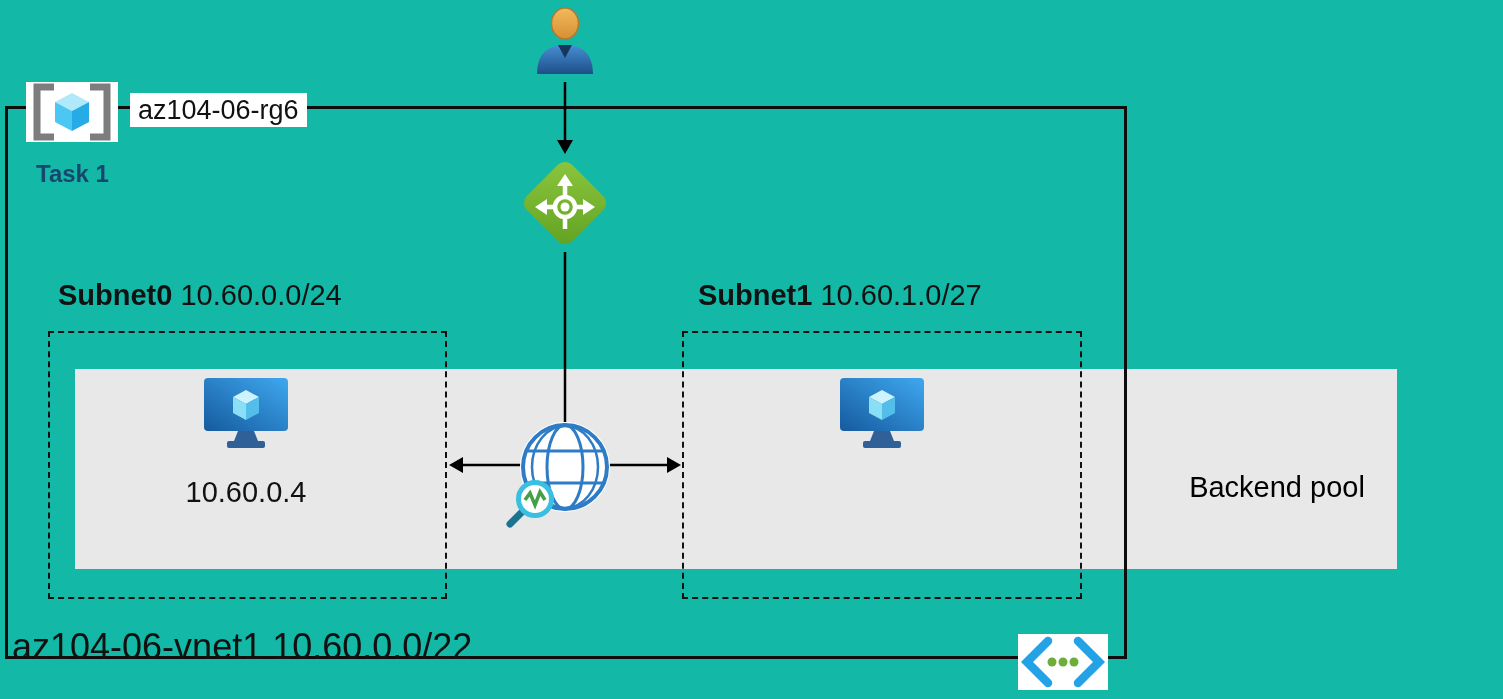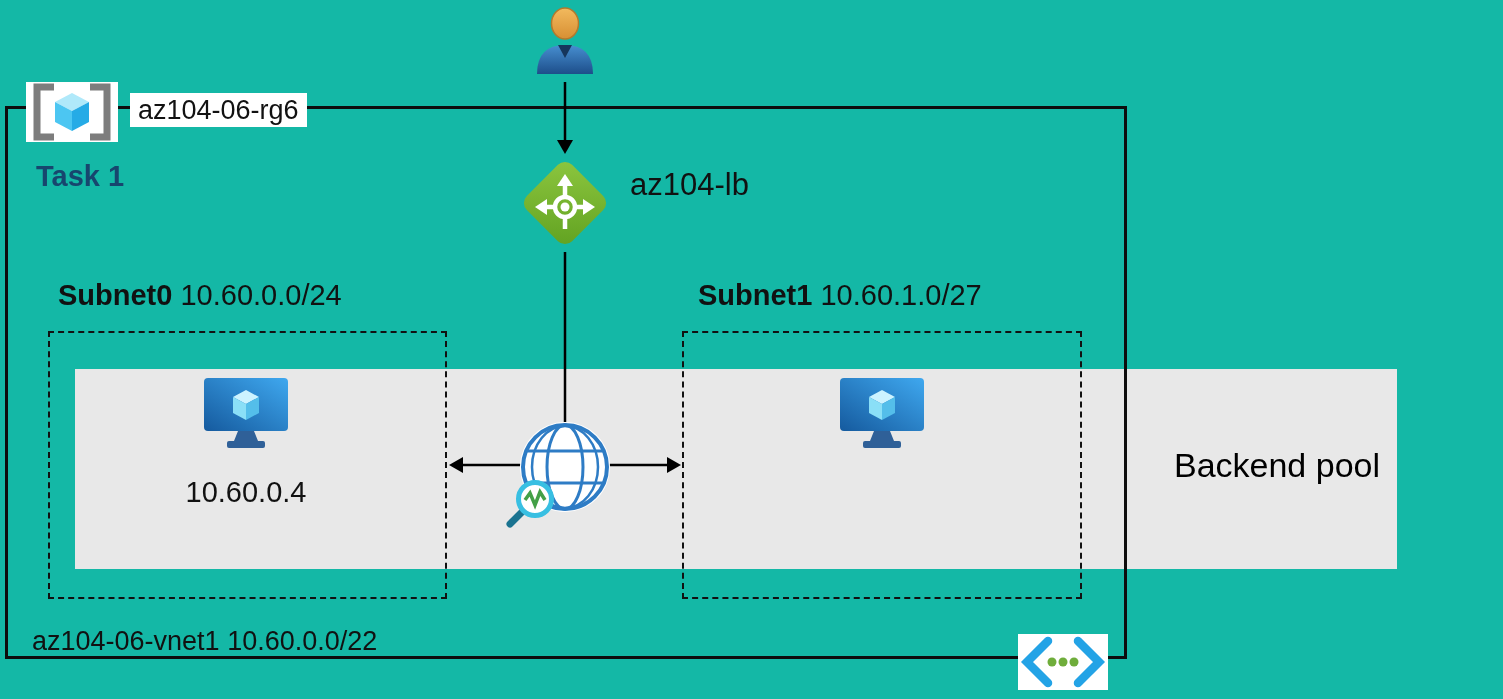--- a/index.html
+++ b/index.html
@@ -2,37 +2,37 @@
 <html><head>
 <meta charset="utf-8">
 <style>
   html,body{margin:0;padding:0;background:#fff;}
   .canvas{
     position:relative;width:1503px;height:699px;background:#14b8a6;
     font-family:Liberation Sans, sans-serif;color:#111;overflow:hidden;
   }
   .abs{position:absolute;}
   .backend-band{left:75px;top:369px;width:1322px;height:200px;background:#e8e8e8;}
-  .backend-label{left:1152px;top:446px;width:250px;text-align:center;font-size:34px;color:#000;}
+  .backend-label{left:1152px;top:471px;width:250px;text-align:center;font-size:29px;color:#000;}
   .rg-box{left:5px;top:106px;width:1122px;height:553px;border:3px solid #0d0d0d;box-sizing:border-box;}
   .subnet-box{border:2px dashed #111;box-sizing:border-box;background:transparent;}
   .subnet0-box{left:48px;top:331px;width:399px;height:268px;}
   .subnet1-box{left:682px;top:331px;width:400px;height:268px;}
   .connectors{left:0;top:0;width:1503px;height:699px;pointer-events:none;}
   .rg-label{left:130px;top:93px;font-size:27px;line-height:34px;background:#fff;padding:0 8px;white-space:nowrap;}
-  .task-label{left:36px;top:160px;font-size:29px;font-weight:bold;color:#17466e;}
+  .task-label{left:36px;top:160px;font-size:24px;font-weight:bold;color:#17466e;}
   .lb-label{left:630px;top:162px;font-size:31px;line-height:45px;white-space:nowrap;}
   .subnet-label{font-size:29px;white-space:nowrap;}
   .subnet-label .bold{font-weight:bold;}
   .subnet0-label{left:58px;top:279px;}
   .subnet1-label{left:698px;top:279px;}
   .vm-label{width:300px;text-align:center;font-size:29px;line-height:40px;}
   .vm0-label{left:96px;top:472px;}
   .vm1-label{left:732px;top:472px;}
-  .vnet-label{left:32px;top:626px;font-size:27px;white-space:nowrap;}
+  .vnet-label{left:12px;top:626px;font-size:36px;white-space:nowrap;}
   .iconwrap{line-height:0;}
   .user-icon{left:534px;top:4px;}
   .lb-icon{left:517px;top:155px;}
   .globe-icon{left:497px;top:417px;}
   .vm0-icon{left:202px;top:376px;}
   .vm1-icon{left:838px;top:376px;}
   .rg-icon{left:26px;top:82px;}
   .vnet-icon{left:1018px;top:634px;}
   .hidden-defs{position:absolute;width:0;height:0;overflow:hidden;}
 </style>
@@ -156,21 +156,20 @@
       <circle cx="34" cy="28" r="4.5" fill="#6fad3b"></circle>
       <circle cx="45" cy="28" r="4.5" fill="#6fad3b"></circle>
       <circle cx="56" cy="28" r="4.5" fill="#6fad3b"></circle>
     </svg>
   </div>
 
   <div class="abs rg-label">az104-06-rg6</div>
   <div class="abs task-label">Task 1</div>
 
   <div class="abs lb-label">
-    <div>az104-lb</div>
   </div>
 
   <div class="abs subnet-label subnet0-label">
     <span class="bold">Subnet0</span>
     <span>10.60.0.0/24</span>
   </div>
 
   <div class="abs subnet-label subnet1-label">
     <span class="bold">Subnet1</span>
     <span>10.60.1.0/27</span>

